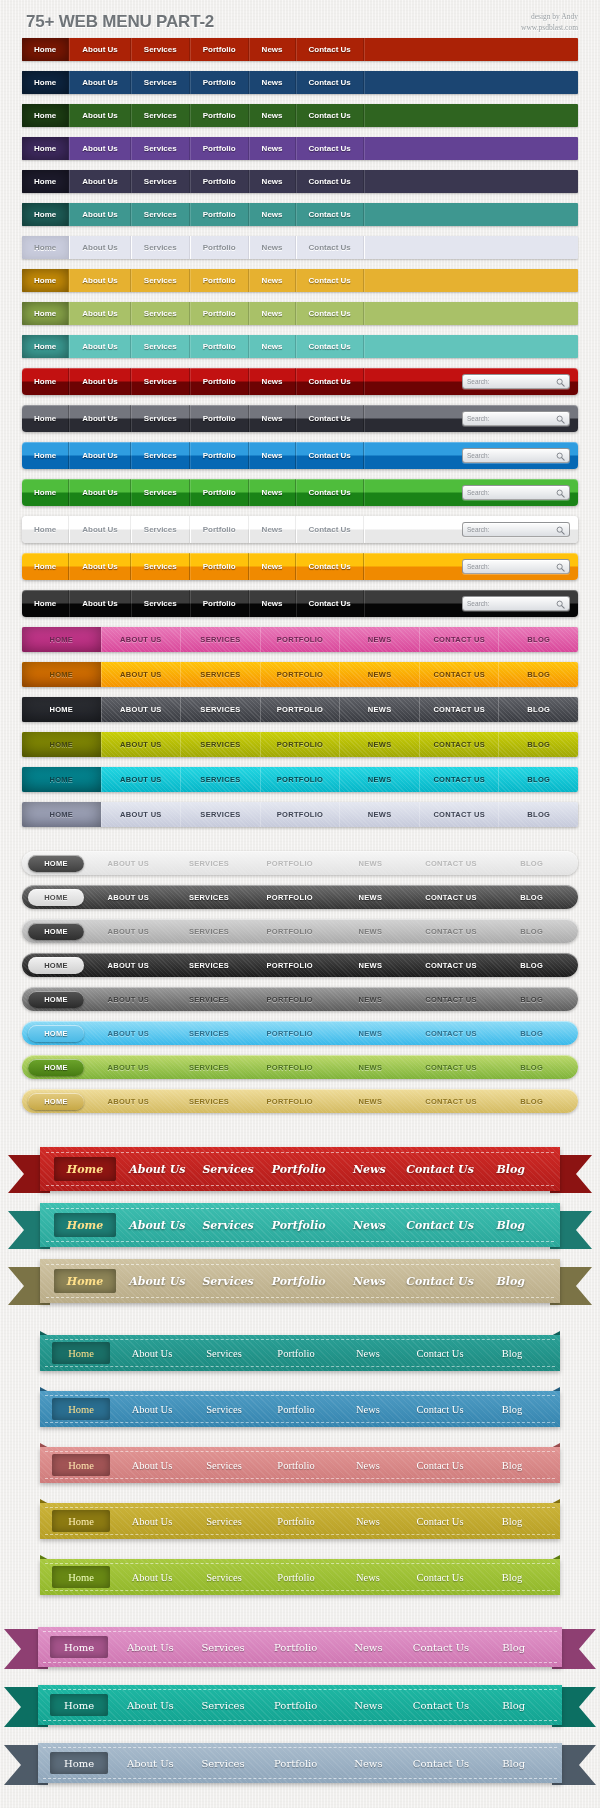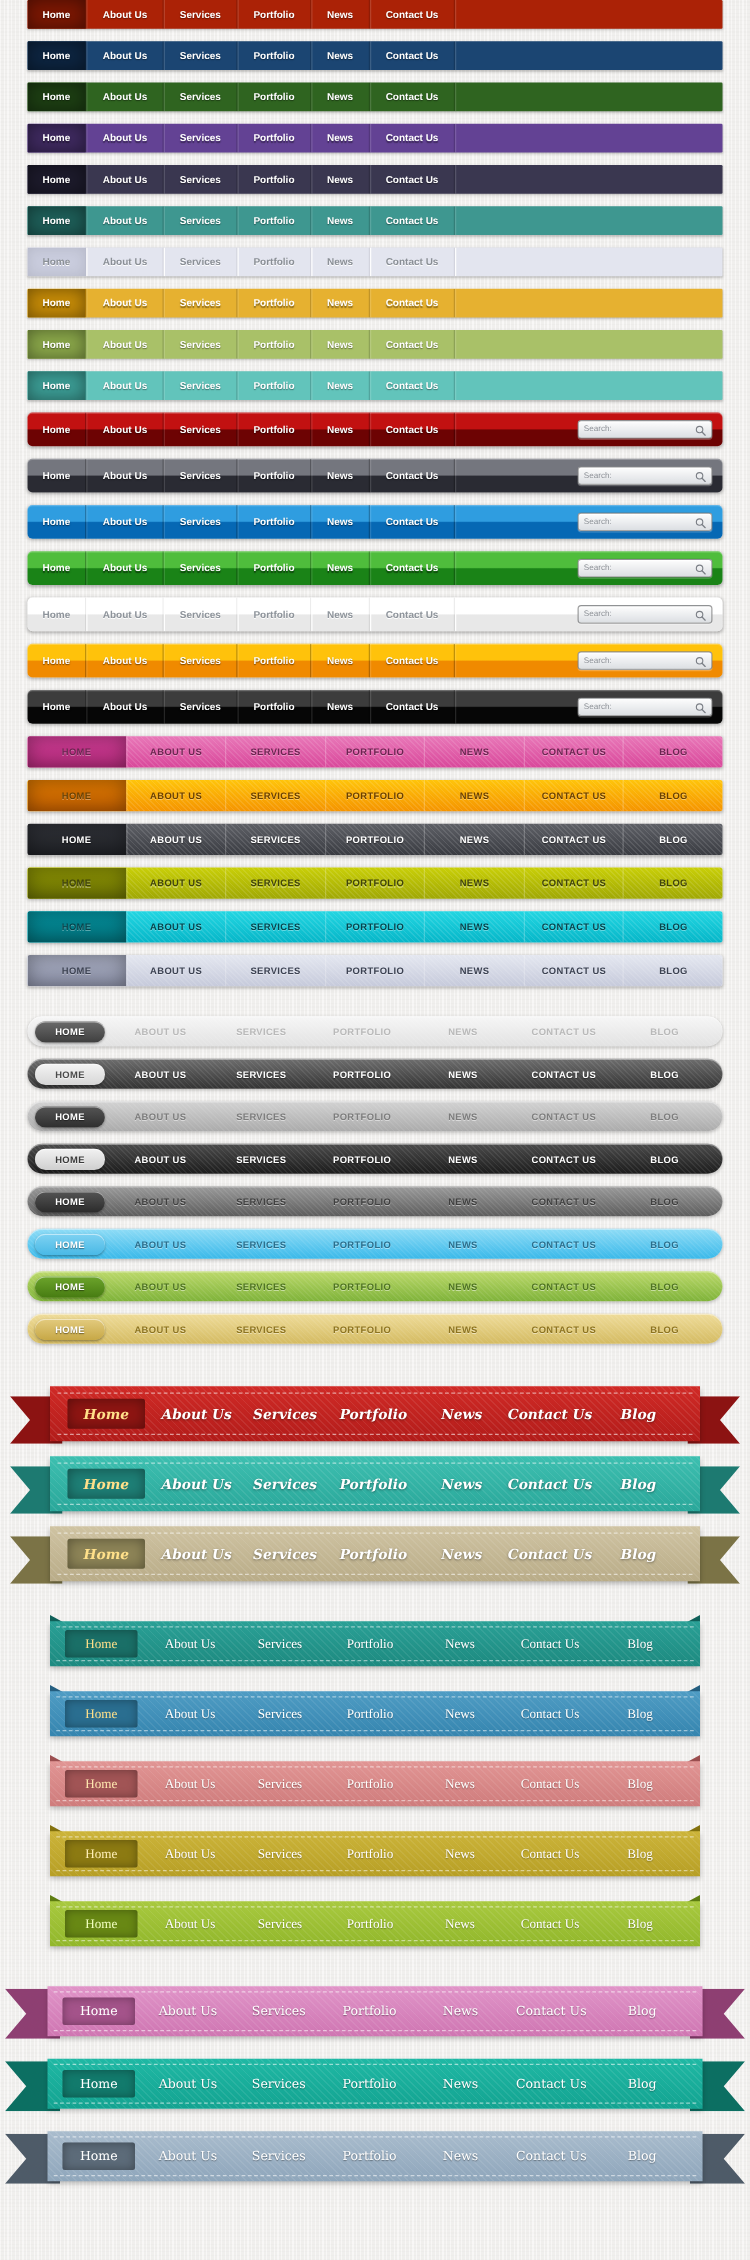--- a/index.html
+++ b/index.html
@@ -213,20 +213,27 @@
     box-shadow:inset 0 0 8px rgba(0,0,0,.35);
   }
   .gap { height:14px; }
   .gap-lg { height:24px; }
 </style>
 </head>
 <body>
 
 <div class="page">
 
+  <div class="header">
+    <div class="title">75+ WEB MENU PART-2</div>
+    <div class="credit">
+      <div>design by Andy</div>
+      <div>www.psdblast.com</div>
+    </div>
+  </div>
 
   <div class="sec" id="groupA">
       <div class="bar-wrap">
         <div class="barA" style="background: rgb(171, 34, 6);">
           <div class="it active" style="background: rgb(124, 23, 3);">Home</div>
           <div class="it">About Us</div>
           <div class="it">Services</div>
           <div class="it">Portfolio</div>
           <div class="it">News</div>
           <div class="it">Contact Us</div>

